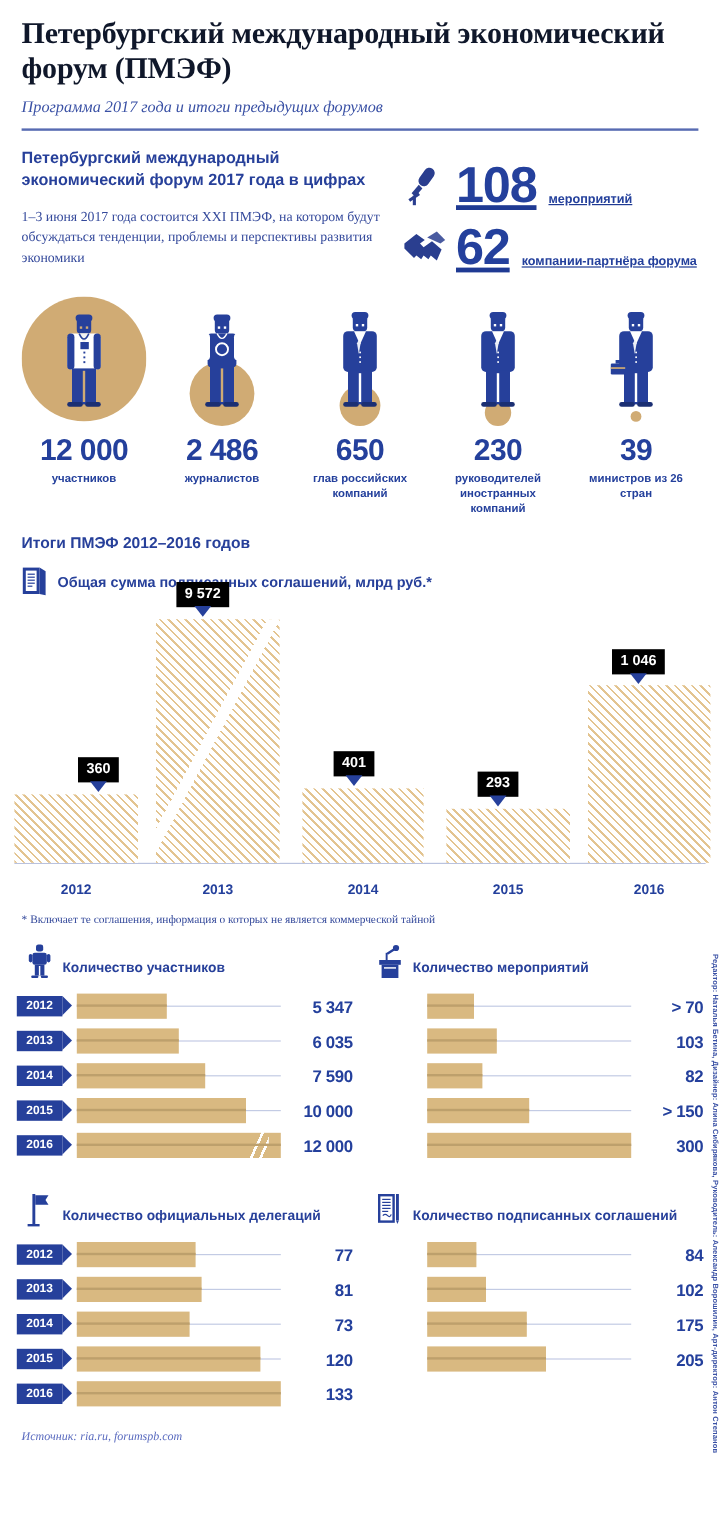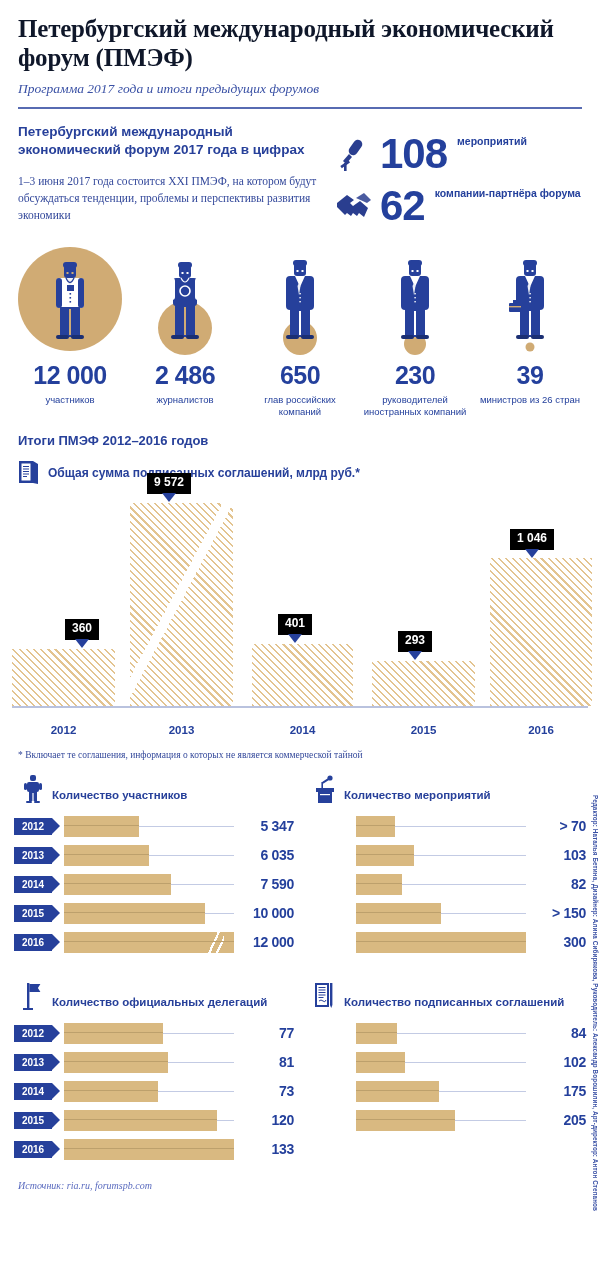--- a/index.html
+++ b/index.html
@@ -31,35 +31,35 @@
   .intro-left{width:300px;}
   .intro-head{
     font-size:13.5px;font-weight:700;line-height:1.35;color:#27409a;
     font-stretch:condensed;
   }
   .intro-body{
     font-family:"Liberation Serif","DejaVu Serif",serif;
     font-size:11.5px;line-height:1.45;color:#34499b;margin-top:14px;
   }
   .intro-right{margin-left:16px;padding-top:12px;}
-  .kpi{display:flex;align-items:flex-start;margin-bottom:14px;}
+  .kpi{display:flex;align-items:flex-end;margin-bottom:14px;text-decoration:underline;}
   .kpi-icon{width:40px;height:38px;flex:none;color:#2a3e8f;}
   .kpi-num{
     font-size:42px;font-weight:700;line-height:.9;color:#24409c;
     margin:0 10px 0 6px;letter-spacing:-1px;
   }
   .kpi-lab{font-size:10.5px;font-weight:700;line-height:1.25;color:#24409c;}
 
   
   .people{display:flex;justify-content:space-between;padding:8px 18px 0 18px;}
   .person{width:104px;text-align:center;}
   .person-art{height:108px;position:relative;}
   .person-art svg{position:absolute;left:50%;transform:translateX(-50%);bottom:0;}
   .pnum{font-size:25px;font-weight:700;color:#24409c;margin-top:6px;letter-spacing:-0.5px;}
-  .plab{font-size:9.5px;font-weight:400;color:#24409c;line-height:1.3;margin-top:4px;}
+  .plab{font-size:9.5px;font-weight:700;color:#24409c;line-height:1.3;margin-top:4px;}
 
   
   .sect-title{
     font-size:13px;font-weight:700;color:#27409a;padding:0 18px;
   }
   .chart-head{display:flex;align-items:center;padding:0 18px;margin-top:12px;}
   .chart-head .ch-icon{width:22px;height:26px;margin-right:8px;flex:none;color:#24409c;}
   .chart-head .ch-lab{font-size:12px;font-weight:700;color:#27409a;}
 
   

